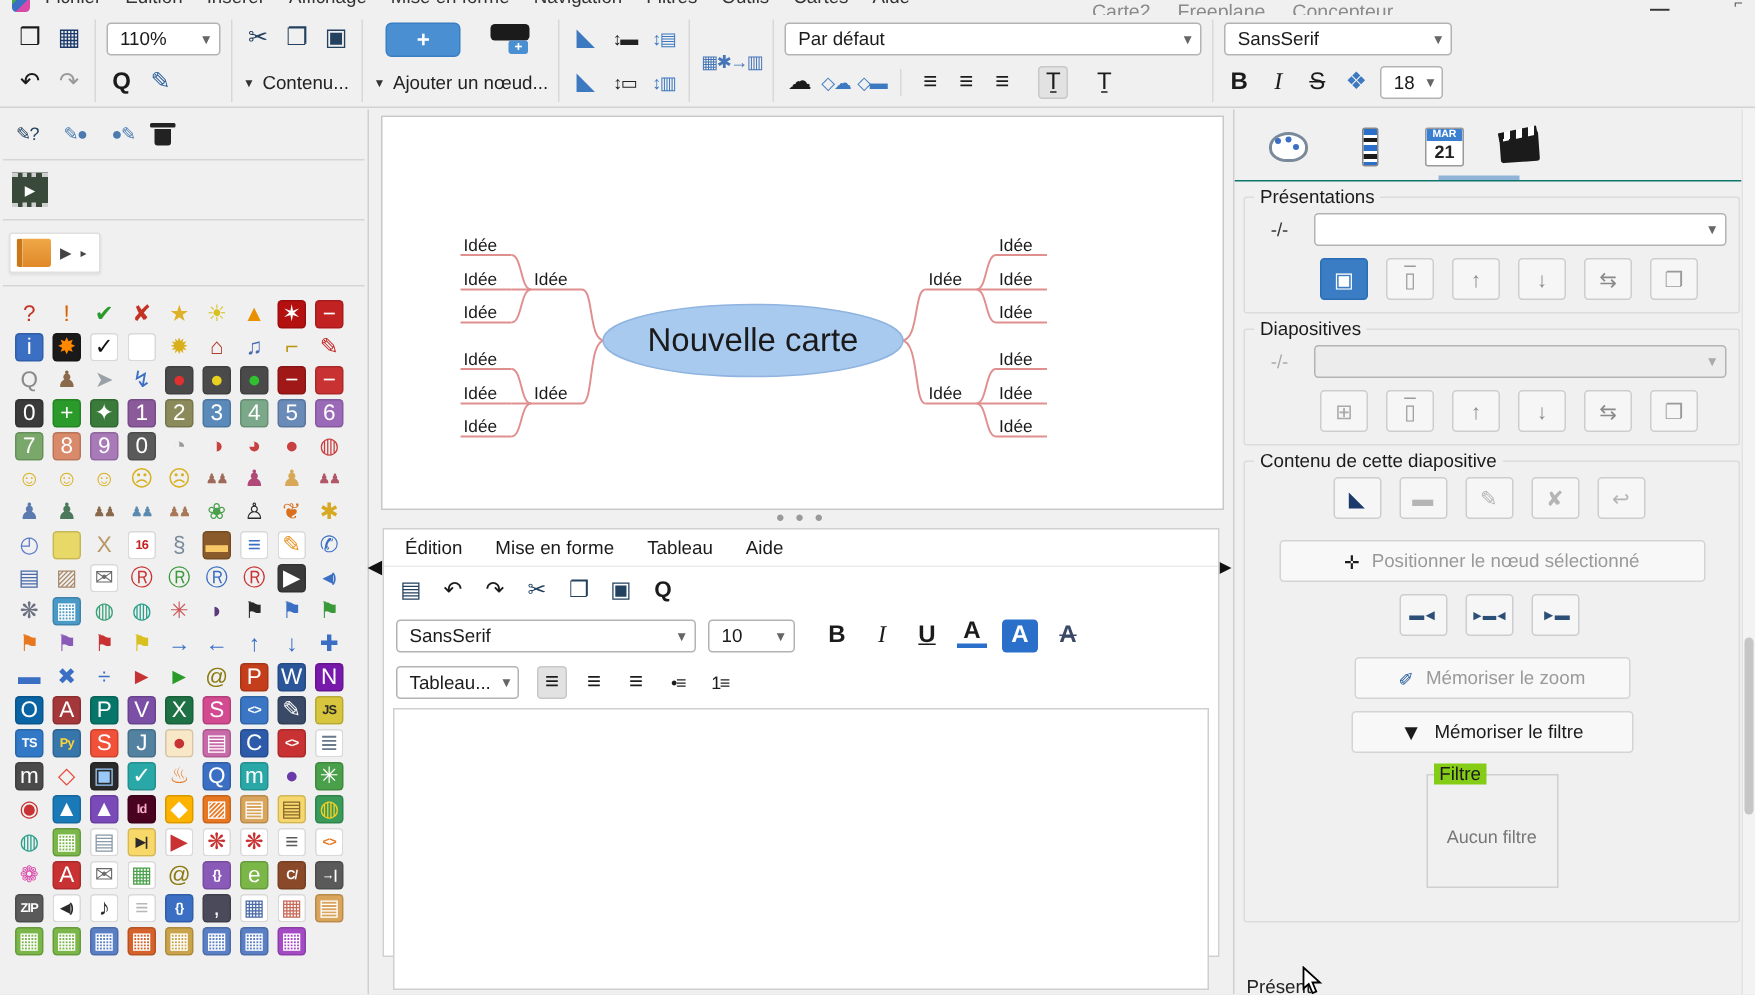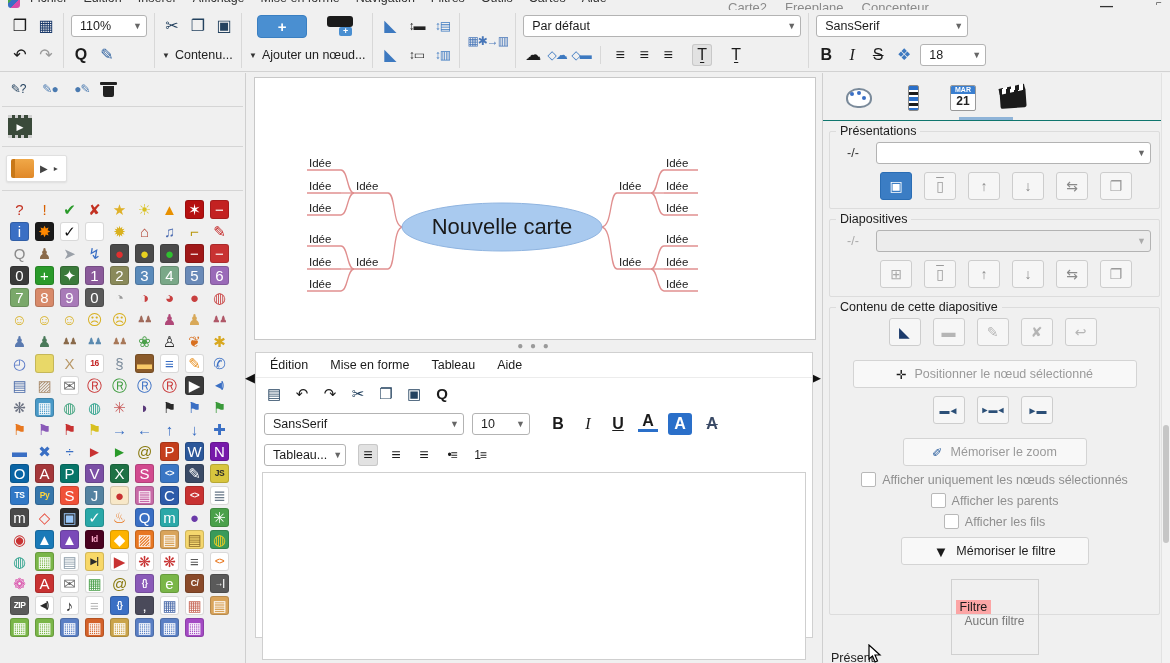--- a/index.html
+++ b/index.html
@@ -103,21 +103,21 @@
   .sqbtn{display:inline-flex;align-items:center;justify-content:center;width:30px;height:26px;background:#f6f6f6;
      border:1px solid #cdcdcd;border-radius:3px;font-size:14px;margin-right:4px;}
   .sqbtn.primary{background:#3b7dc4;border-color:#2a6db4;color:#fff;}
   .btnrow{display:flex;justify-content:center;margin-top:8px;}
   .wbtn{display:inline-flex;align-items:center;justify-content:center;gap:8px;background:#f8f8f8;border:1px solid #d4d4d4;
      border-radius:3px;height:26px;padding:0 12px;font-size:12.5px;}
   .wbtn.dim{color:#9a9a9a;}
   .checkrow{display:flex;align-items:center;justify-content:center;gap:6px;margin-top:6px;color:#8f8f8f;font-size:12.5px;}
   .cbbox{width:13px;height:13px;background:#fff;border:1px solid #b8b8b8;border-radius:2px;}
   .filterbox{width:86px;height:74px;border:1px solid #d0d0d0;margin:14px auto 0;position:relative;}
-  .filterbox .gtitle{left:4px;background:#fca5a5;margin-top:28px;}
+  .filterbox .gtitle{left:4px;background:#84cc16;}
   .filterbox .fval{position:absolute;left:0;right:0;top:34px;text-align:center;color:#777;font-size:12px;}
   #rscroll{position:absolute;right:0;top:0;width:8px;height:590px;background:#f3f3f3;border-left:1px solid #e2e2e2;}
   #rscroll .thumb{position:absolute;left:1px;top:352px;width:6px;height:118px;background:#c6c6c6;border-radius:3px;}
   #clippedtext{position:absolute;left:8px;top:578px;font-size:12.5px;color:#222;}
   #cursor{position:absolute;left:868px;top:644px;z-index:50;}
 </style>
 </head>
 <body>
 
 <div id="app">
@@ -252,21 +252,21 @@
             <span class="arr">▼</span>
           </span>
         </div>
       <div class="trow">
         <span style="display:inline-flex;gap:6px">
             <span class="tbi b" style="color: rgb(27, 27, 27);">B</span>
             <span class="tbi i" style="color: rgb(27, 27, 27);">I</span>
             <span class="tbi st" style="color: rgb(27, 27, 27);">S</span>
             <span class="tbi" style="color: rgb(61, 121, 192);">❖</span>
           </span>
-        <span class="combo" style="width:66px">
+        <span class="combo" style="width:42px">
             <span>18</span>
             <span class="arr">▼</span>
           </span>
       </div>
     </div>
   </div>
 
   <div id="palette">
     <div class="toolsrow">
       <span style="display:inline-flex;gap:12px">
@@ -703,34 +703,20 @@
           <span class="sqbtn">
             <span class="" style="color: rgb(43, 79, 119); font-size: 10px; letter-spacing: -1px;">►▬</span>
           </span>
         </div>
       <div class="btnrow" style="margin-top:14px">
         <span class="wbtn dim" style="width:158px">
           <span style="color:#2c5f9e">✐</span>
           <span>Mémoriser le zoom</span>
         </span>
       </div>
-      <div>
-          <div class="checkrow">
-            <span class="cbbox"></span>
-            <span>Afficher uniquement les nœuds sélectionnés</span>
-          </div>
-          <div class="checkrow">
-            <span class="cbbox"></span>
-            <span>Afficher les parents</span>
-          </div>
-          <div class="checkrow">
-            <span class="cbbox"></span>
-            <span>Afficher les fils</span>
-          </div>
-        </div>
       <div class="btnrow" style="margin-top:8px">
         <span class="wbtn" style="width:162px">
           <span style="color:#1b1b1b;font-size:15px">▼</span>
           <span>Mémoriser le filtre</span>
         </span>
       </div>
       <div class="filterbox">
         <span class="gtitle">Filtre</span>
         <span class="fval">Aucun filtre</span>
       </div>

